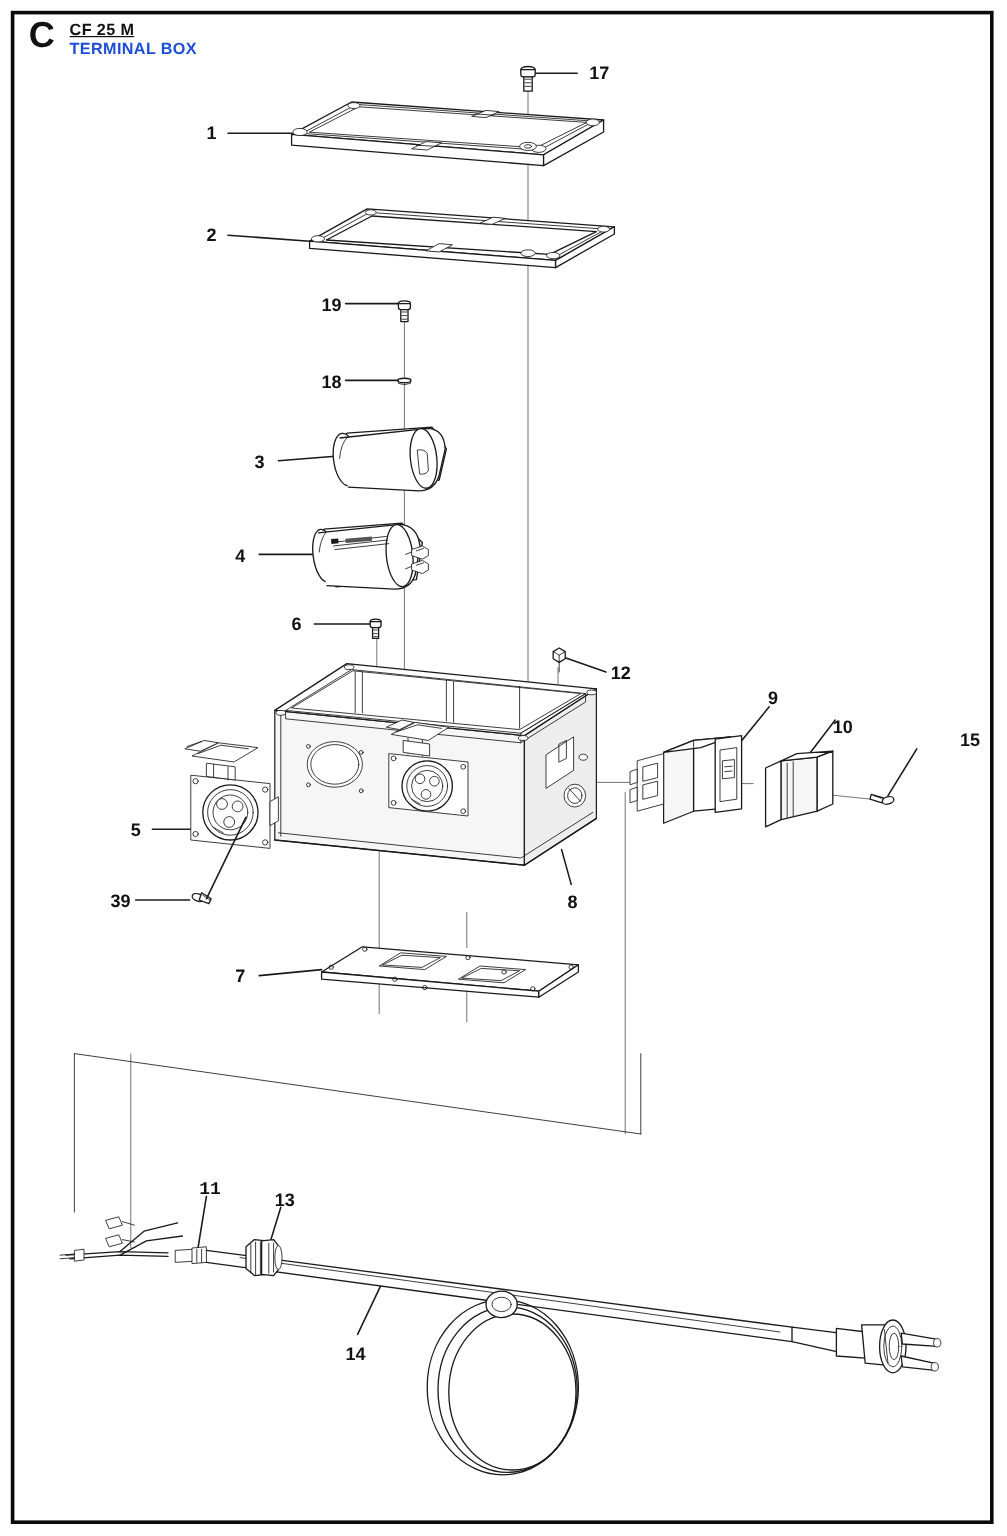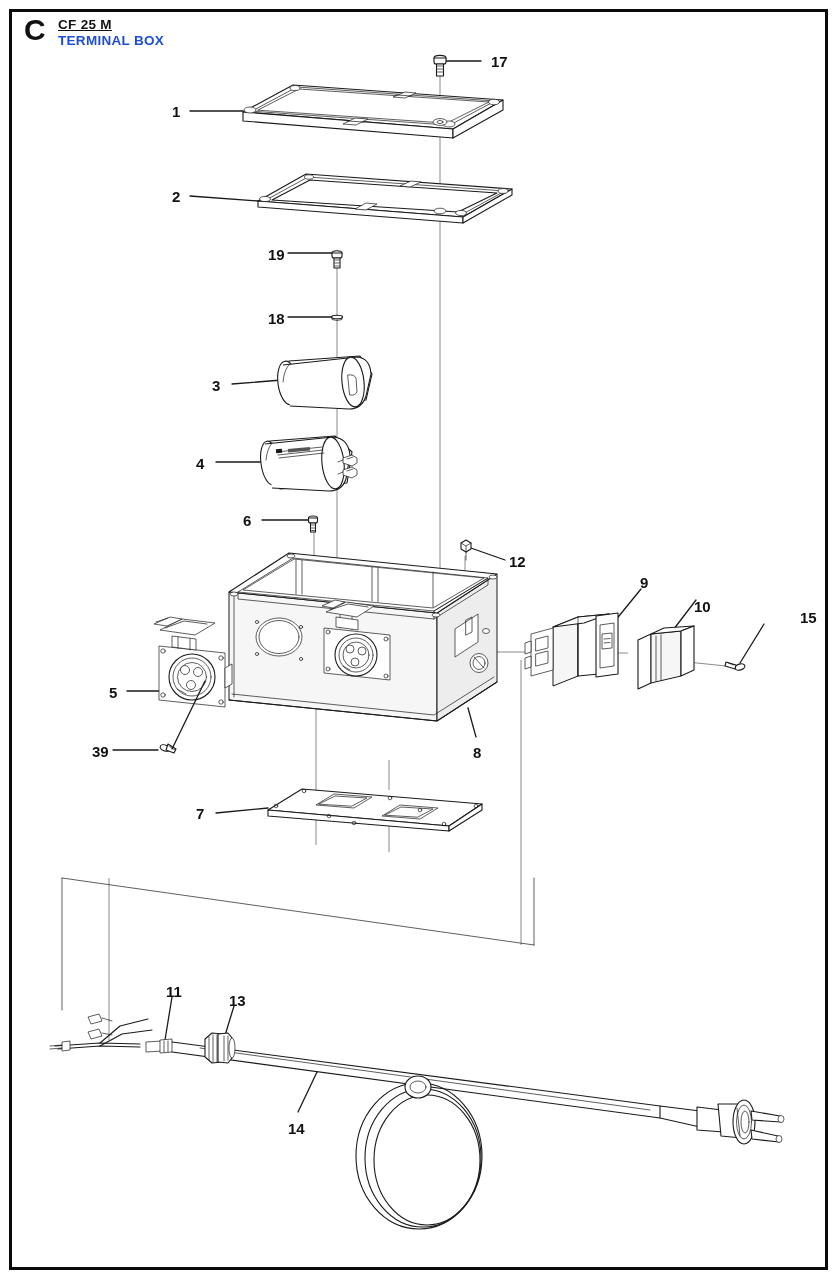--- a/index.html
+++ b/index.html
@@ -433,21 +433,21 @@
   <div class="callout" style="left:172px; top:104px;">1</div>
   <div class="callout" style="left:172px; top:189px;">2</div>
   <div class="callout" style="left:212px; top:378px;">3</div>
   <div class="callout" style="left:196px; top:456px;">4</div>
   <div class="callout" style="left:109px; top:685px;">5</div>
   <div class="callout" style="left:243px; top:513px;">6</div>
   <div class="callout" style="left:196px; top:806px;">7</div>
   <div class="callout" style="left:473px; top:745px;">8</div>
   <div class="callout" style="left:640px; top:575px;">9</div>
   <div class="callout" style="left:694px; top:586px;margin-top:13px;">10</div>
-  <div class="callout" style="left:166px; top:984px;">11</div>
+  <div class="callout" style="left:166px; top:984px;font-family:Liberation Mono, monospace;">11</div>
   <div class="callout" style="left:229px; top:993px;">13</div>
   <div class="callout" style="left:288px; top:1121px;">14</div>
   <div class="callout" style="left:762px; top:610px;margin-left:38px;">15</div>
   <div class="callout" style="left:509px; top:554px;">12</div>
   <div class="callout" style="left:491px; top:54px;">17</div>
   <div class="callout" style="left:268px; top:311px;">18</div>
   <div class="callout" style="left:268px; top:247px;">19</div>
   <div class="callout" style="left:92px; top:744px;">39</div>
 
 </div>

